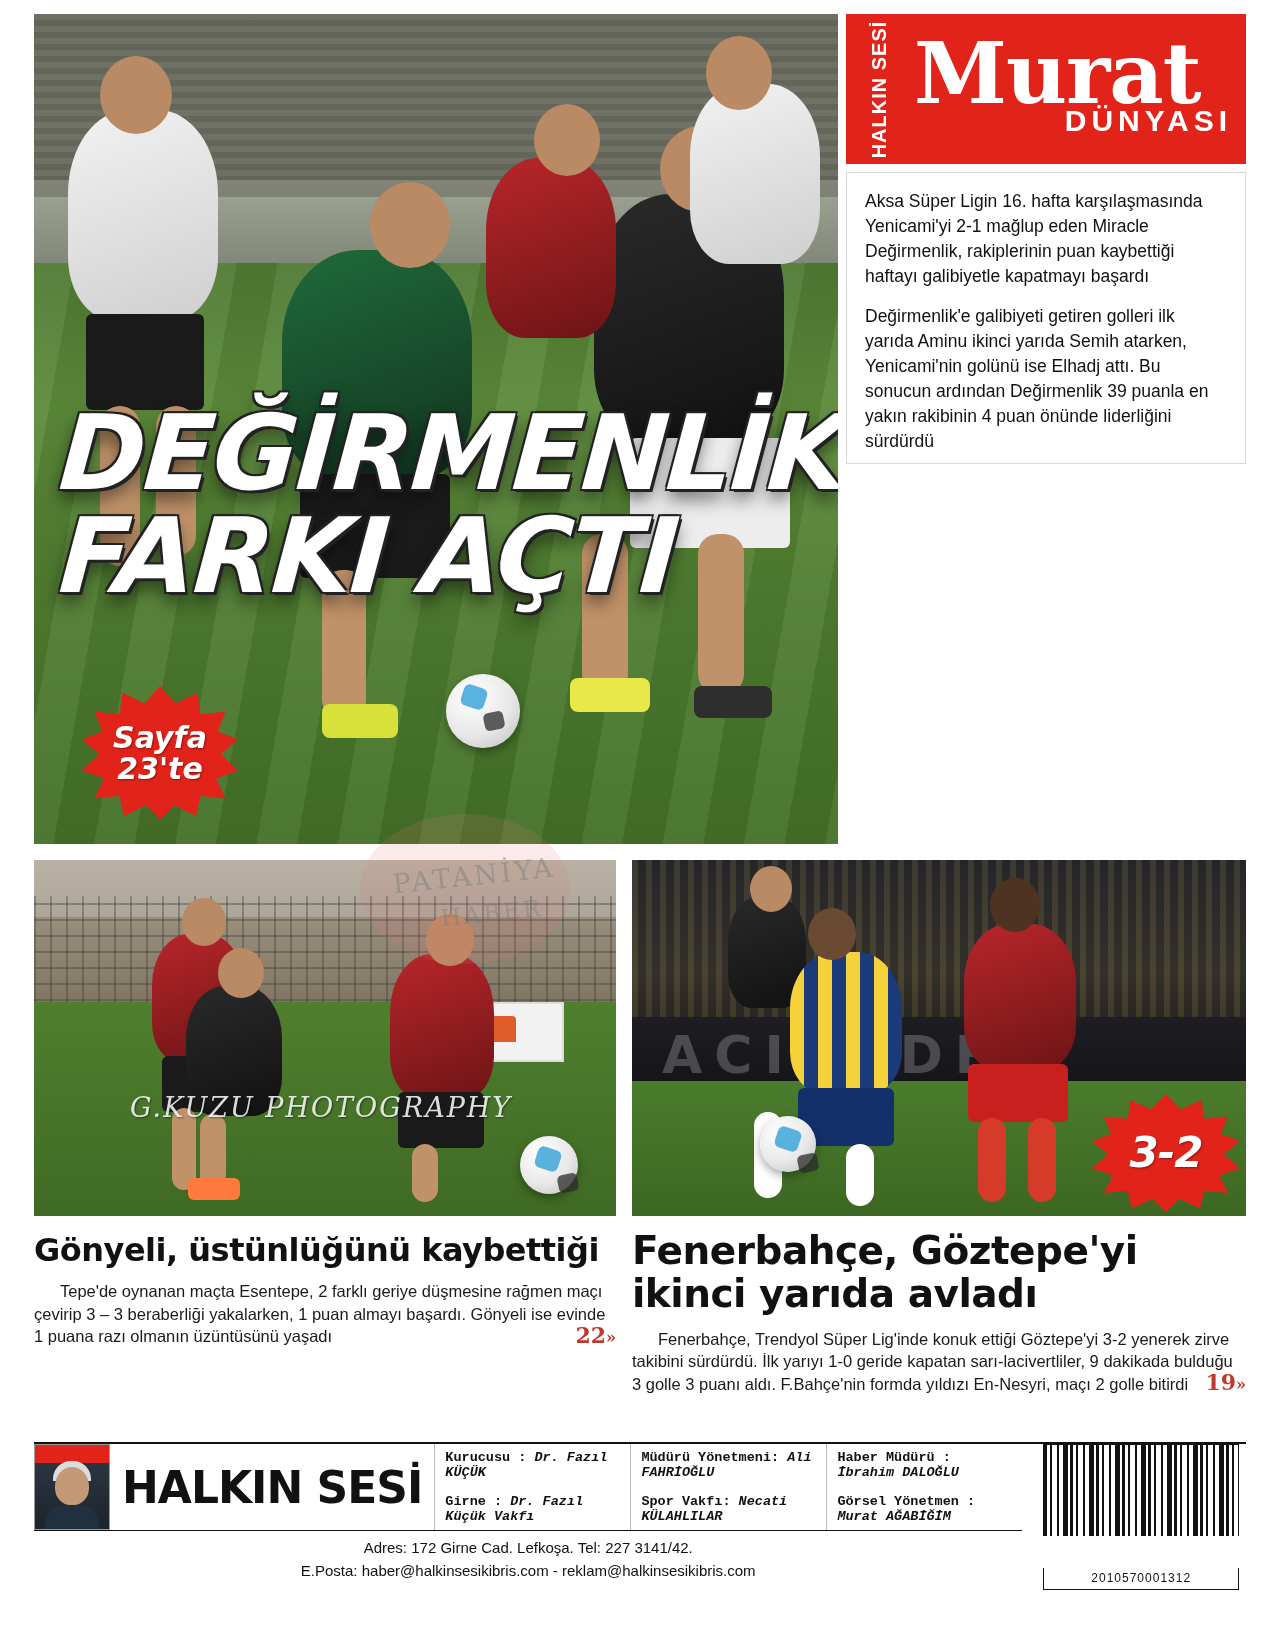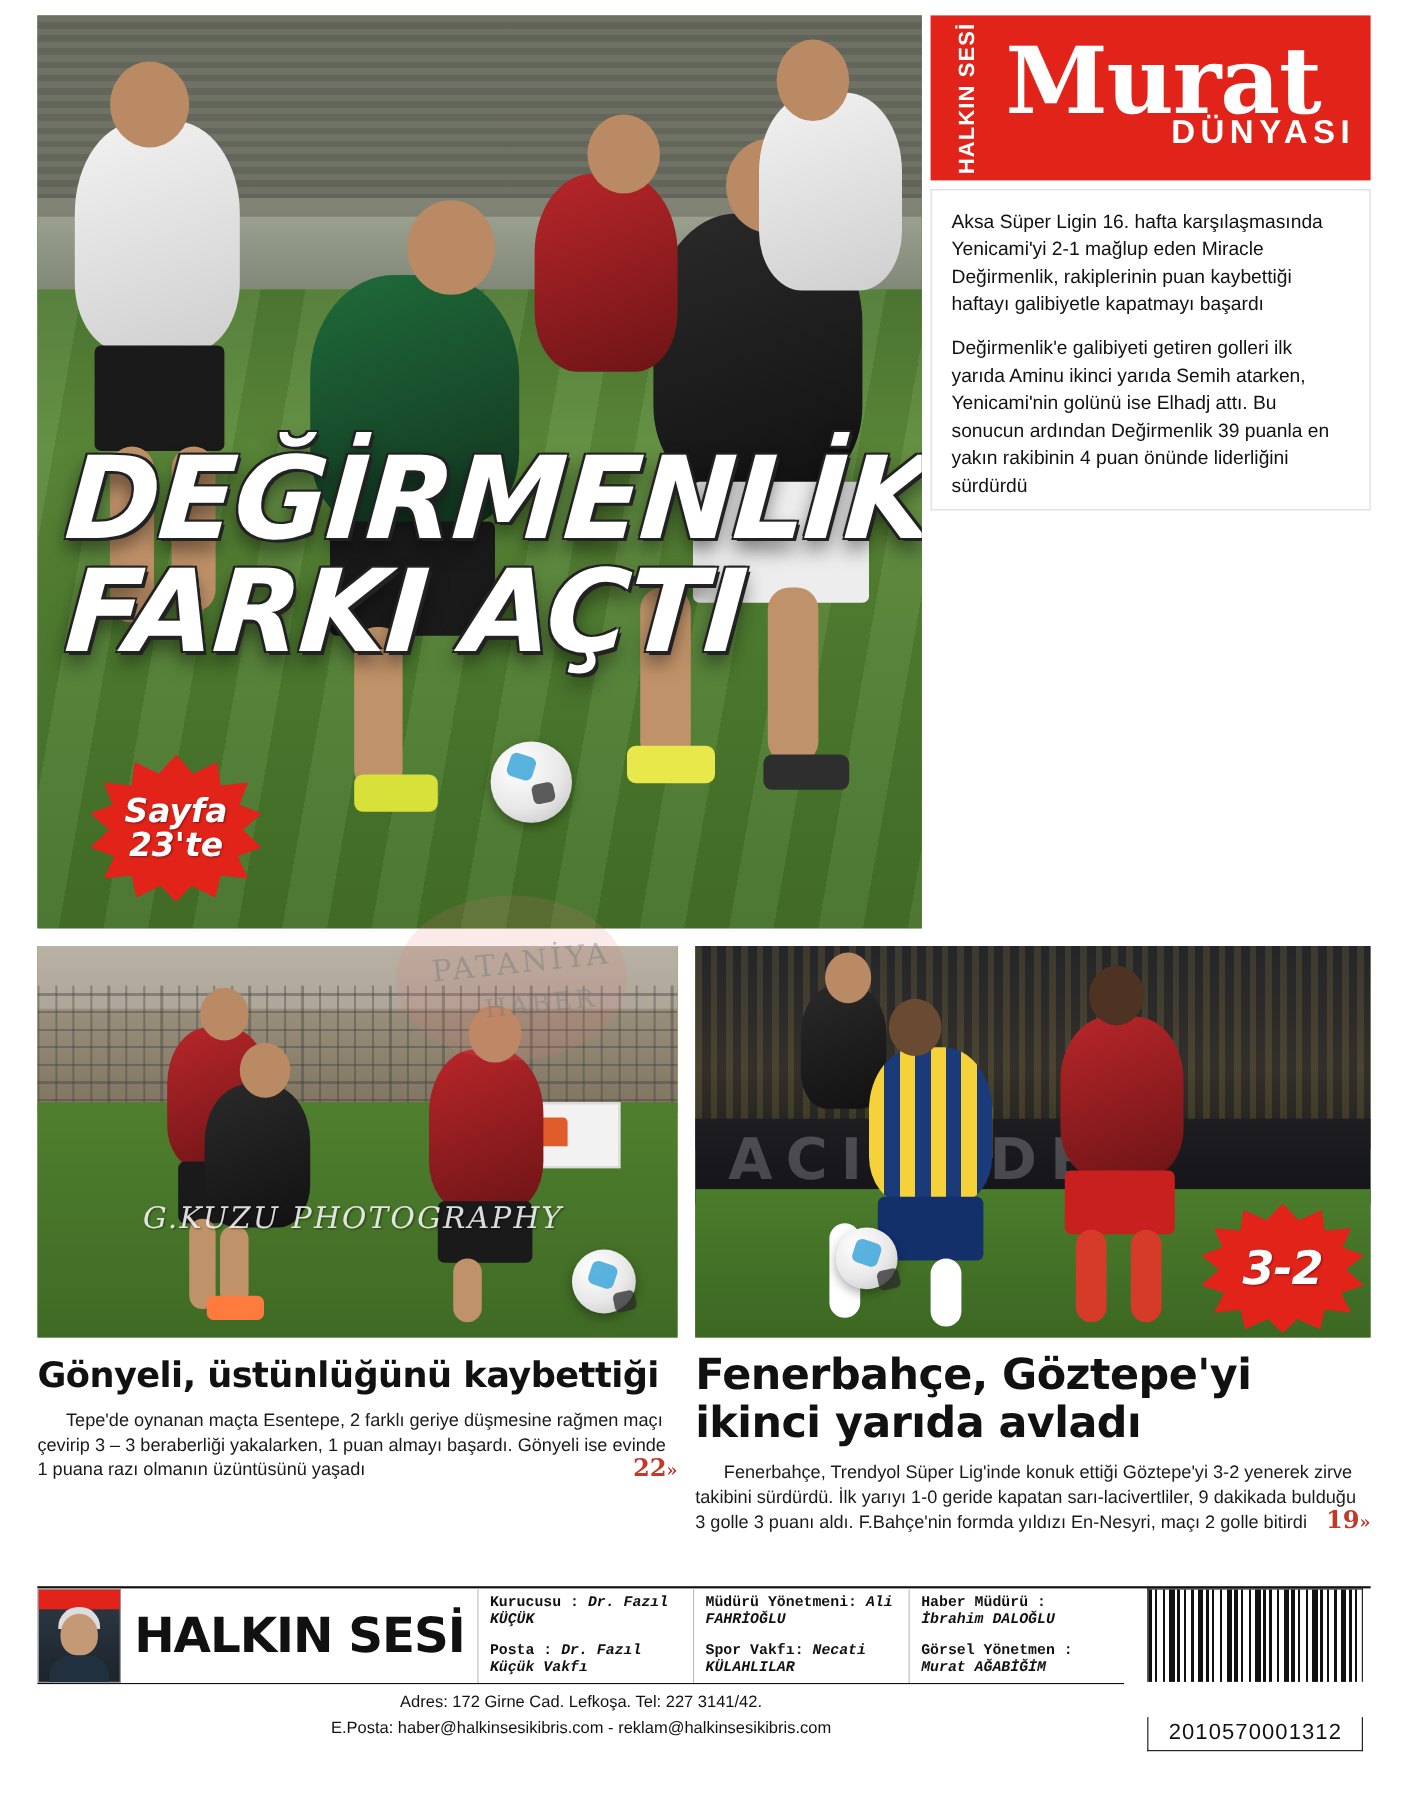--- a/index.html
+++ b/index.html
@@ -504,21 +504,21 @@
     border-bottom: none;
     box-sizing: border-box;
   }
   .barcode-num {
     width: 196px;
     border: 1px solid #111;
     border-top: none;
     box-sizing: border-box;
     text-align: center;
     font-family: "Liberation Sans", sans-serif;
-    font-size: 20px;
+    font-size: 12px;
     letter-spacing: 1px;
     padding: 3px 0 4px 0;
     color: #111;
     margin-top: 32px;
   }
 </style>
 </head>
 <body>
 
 <div class="page">
@@ -688,21 +688,21 @@
           <div class="lp-body"></div>
         </div>
         <div class="halkin-sesi-logo">HALKIN SESİ</div>
         <div class="masthead-meta">
           <div class="meta-col">
             <div class="meta-line">
               <b>Kurucusu :</b>
               <i>Dr. Fazıl KÜÇÜK</i>
             </div>
             <div class="meta-line">
-              <b>Posta     :</b>
+              <b>Girne     :</b>
               <i>Dr. Fazıl Küçük Vakfı</i>
             </div>
           </div>
           <div class="meta-col">
             <div class="meta-line">
               <b>Müdürü Yönetmeni:</b>
               <i>Ali FAHRİOĞLU</i>
             </div>
             <div class="meta-line">
               <b>Spor Vakfı:</b>

